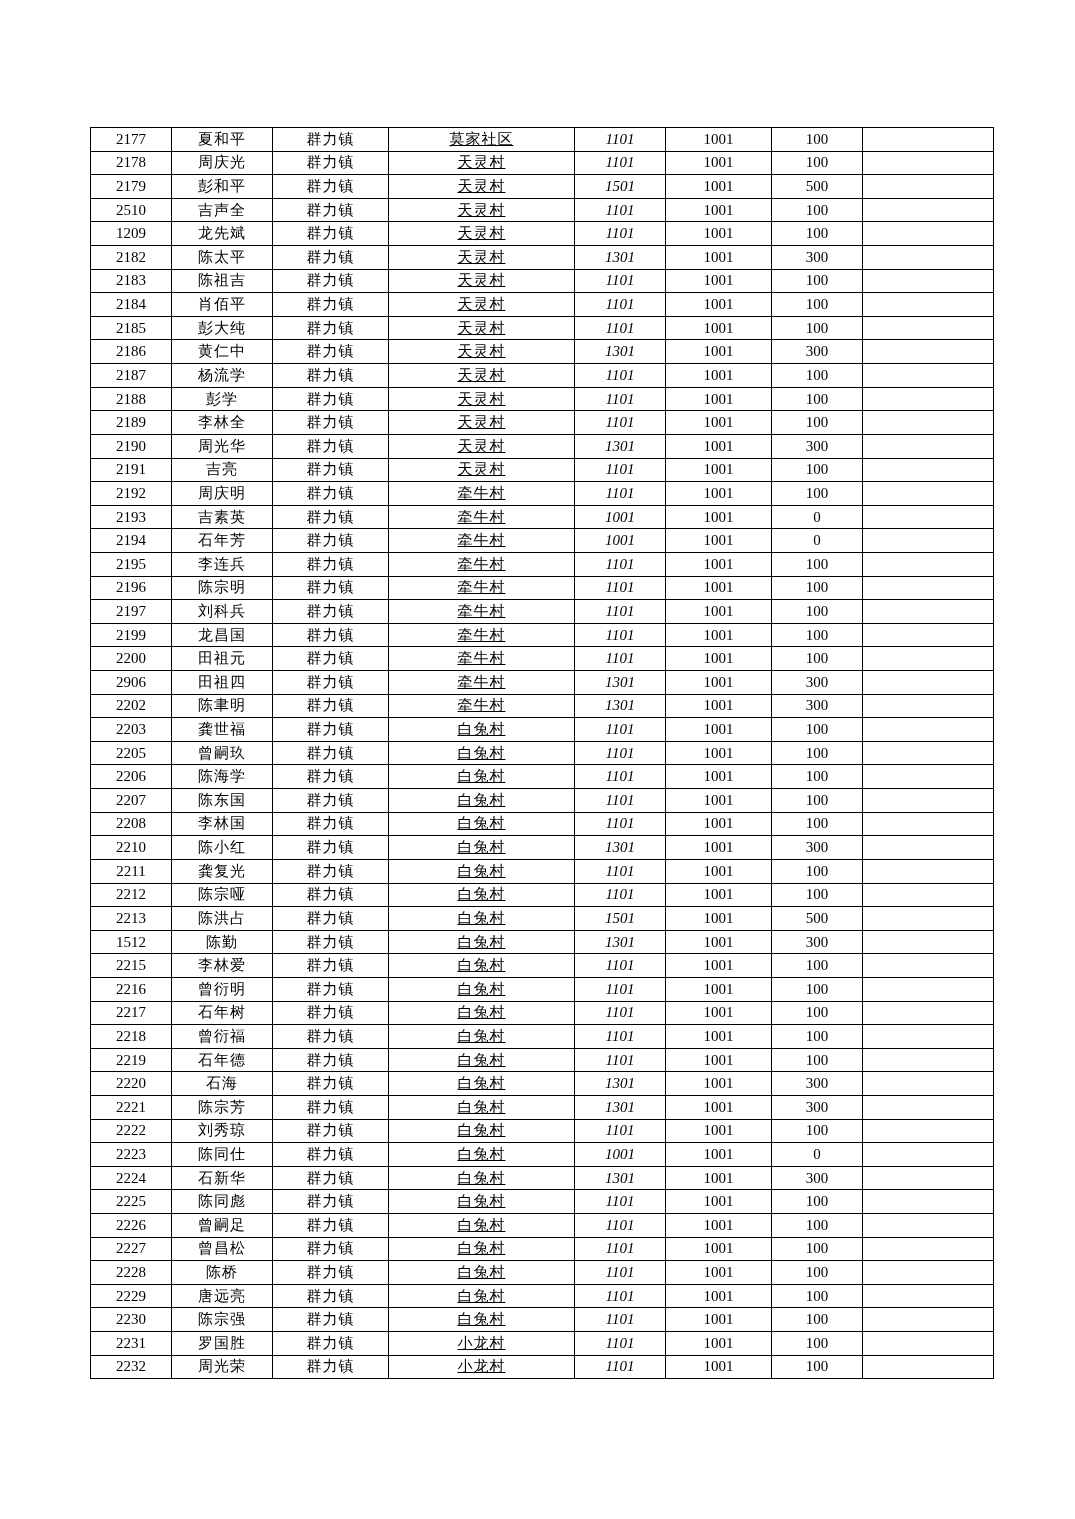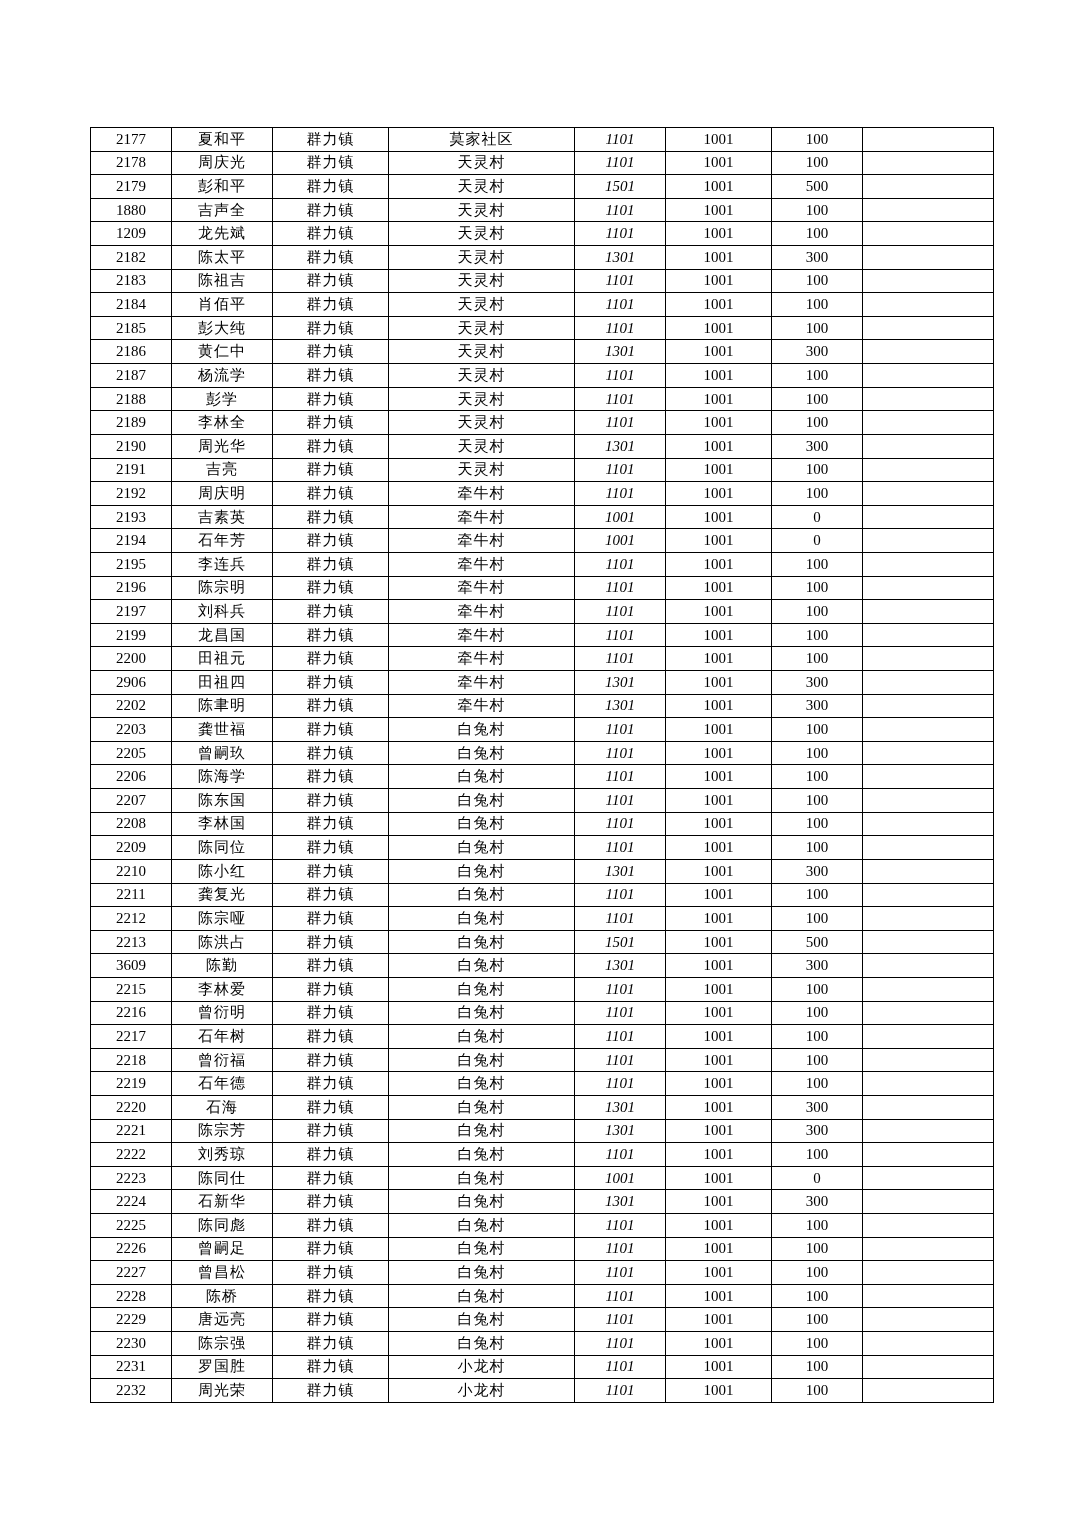--- a/index.html
+++ b/index.html
@@ -38,21 +38,21 @@
     text-align: center;
     vertical-align: middle;
     padding: 0;
     height: 22.62px;
     overflow: hidden;
     white-space: nowrap;
   }
   td.c-id     { width: 80px; }
   td.c-name   { width: 100px; letter-spacing: 1px; }
   td.c-town   { width: 115px; letter-spacing: 1px; }
-  td.c-village{ width: 185px; letter-spacing: 1px; }
+  td.c-village{ width: 185px; letter-spacing: 1px; text-decoration: underline; }
   td.c-code1  { width: 90px; font-style: italic; }
   td.c-code2  { width: 105px; }
   td.c-amount { width: 90px; }
   td.c-blank  { width: 130px; }
 </style>
 </head>
 <body>
 
 <div class="sheet">
   <table class="data">
@@ -81,21 +81,21 @@
           <td class="c-id">2179</td>
           <td class="c-name">彭和平</td>
           <td class="c-town">群力镇</td>
           <td class="c-village">天灵村</td>
           <td class="c-code1">1501</td>
           <td class="c-code2">1001</td>
           <td class="c-amount">500</td>
           <td class="c-blank"></td>
         </tr>
         <tr>
-          <td class="c-id">1880</td>
+          <td class="c-id">2510</td>
           <td class="c-name">吉声全</td>
           <td class="c-town">群力镇</td>
           <td class="c-village">天灵村</td>
           <td class="c-code1">1101</td>
           <td class="c-code2">1001</td>
           <td class="c-amount">100</td>
           <td class="c-blank"></td>
         </tr>
         <tr>
           <td class="c-id">1209</td>
@@ -351,30 +351,20 @@
           <td class="c-id">2208</td>
           <td class="c-name">李林国</td>
           <td class="c-town">群力镇</td>
           <td class="c-village">白兔村</td>
           <td class="c-code1">1101</td>
           <td class="c-code2">1001</td>
           <td class="c-amount">100</td>
           <td class="c-blank"></td>
         </tr>
         <tr>
-          <td class="c-id">2209</td>
-          <td class="c-name">陈同位</td>
-          <td class="c-town">群力镇</td>
-          <td class="c-village">白兔村</td>
-          <td class="c-code1">1101</td>
-          <td class="c-code2">1001</td>
-          <td class="c-amount">100</td>
-          <td class="c-blank"></td>
-        </tr>
-        <tr>
           <td class="c-id">2210</td>
           <td class="c-name">陈小红</td>
           <td class="c-town">群力镇</td>
           <td class="c-village">白兔村</td>
           <td class="c-code1">1301</td>
           <td class="c-code2">1001</td>
           <td class="c-amount">300</td>
           <td class="c-blank"></td>
         </tr>
         <tr>
@@ -401,21 +391,21 @@
           <td class="c-id">2213</td>
           <td class="c-name">陈洪占</td>
           <td class="c-town">群力镇</td>
           <td class="c-village">白兔村</td>
           <td class="c-code1">1501</td>
           <td class="c-code2">1001</td>
           <td class="c-amount">500</td>
           <td class="c-blank"></td>
         </tr>
         <tr>
-          <td class="c-id">3609</td>
+          <td class="c-id">1512</td>
           <td class="c-name">陈勤</td>
           <td class="c-town">群力镇</td>
           <td class="c-village">白兔村</td>
           <td class="c-code1">1301</td>
           <td class="c-code2">1001</td>
           <td class="c-amount">300</td>
           <td class="c-blank"></td>
         </tr>
         <tr>
           <td class="c-id">2215</td>

